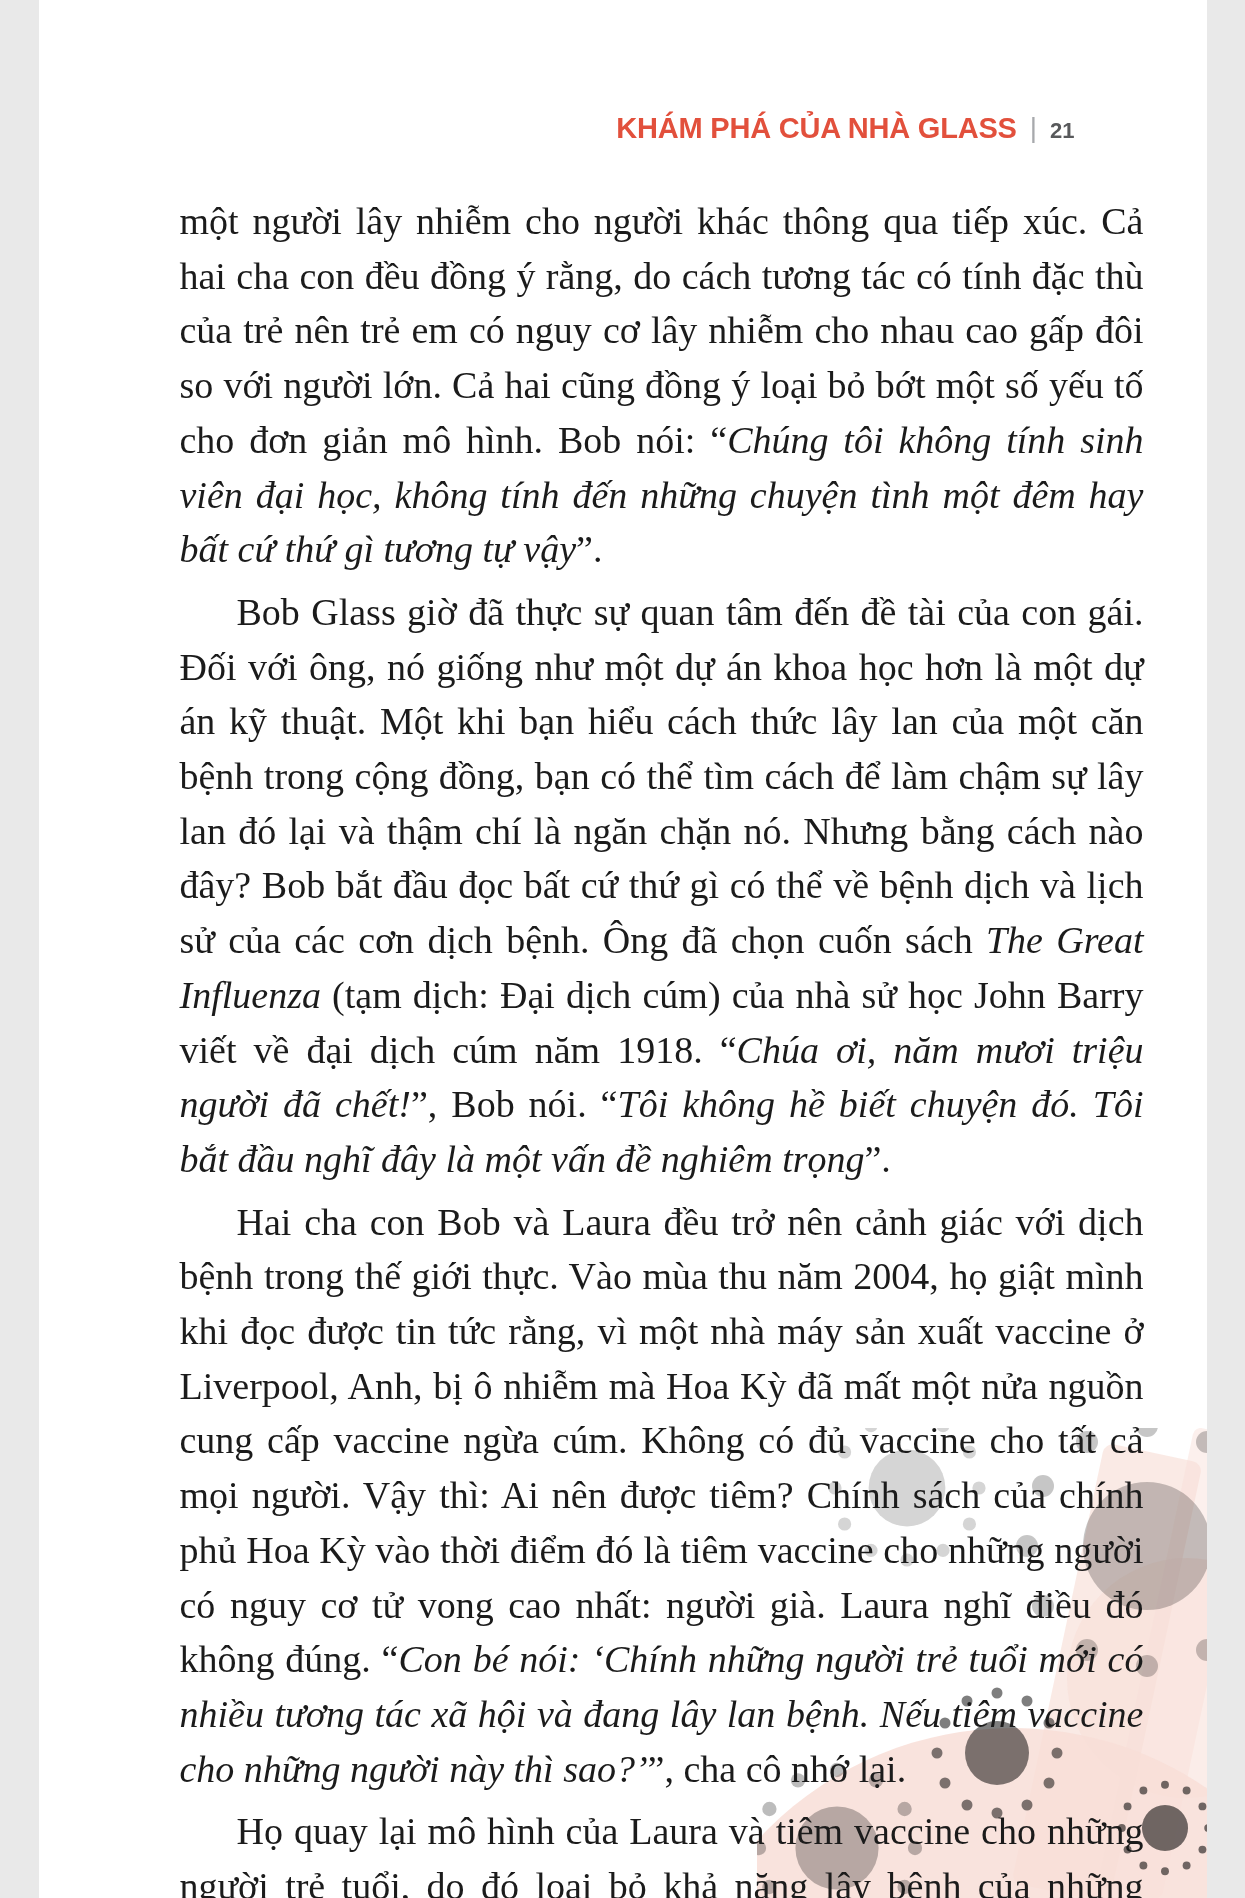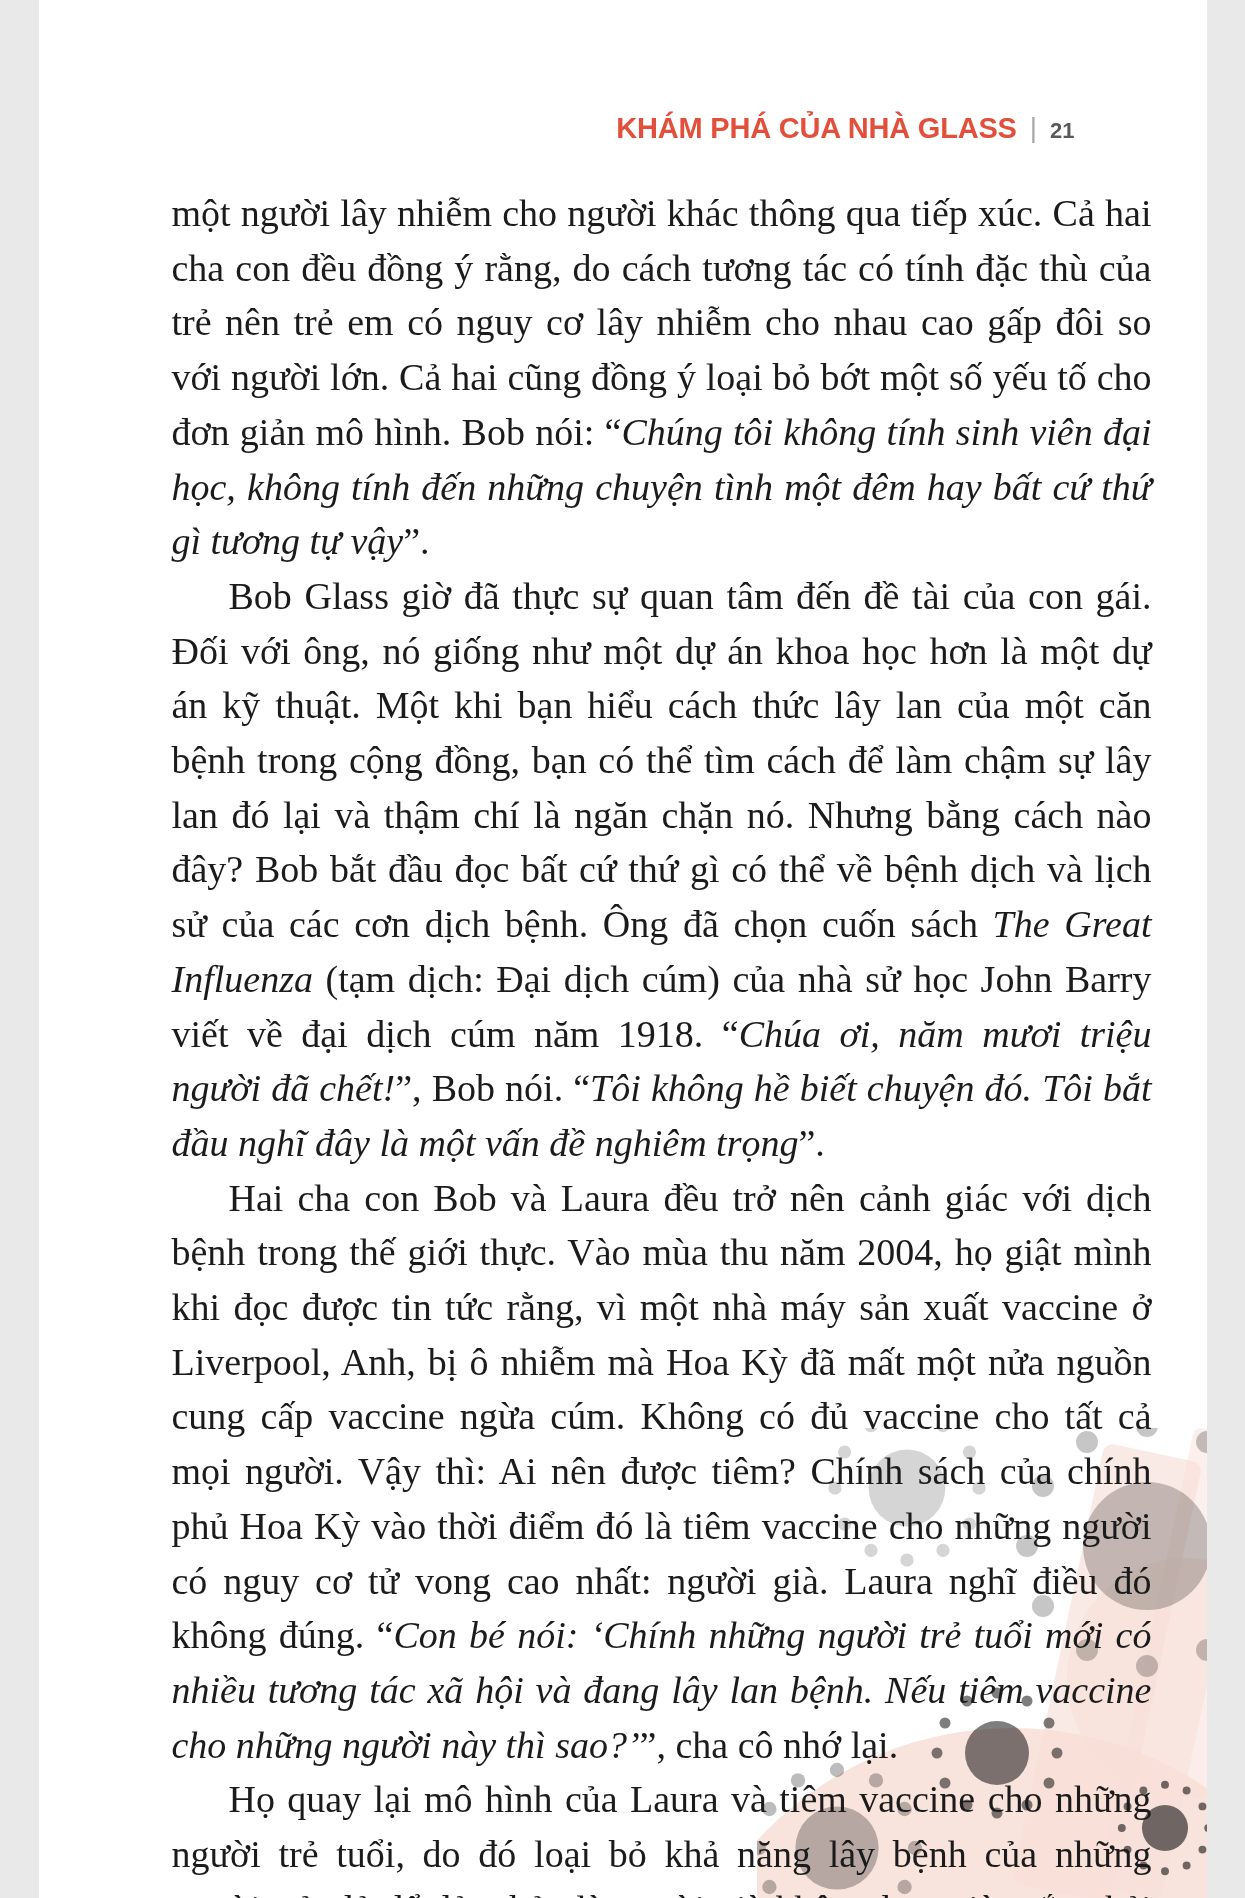--- a/index.html
+++ b/index.html
@@ -46,21 +46,21 @@
     position: absolute;
     left: 133px;
     top: 186px;
     width: 980px;
     font-size: 38px;
     line-height: 54.7px;
     color: var(--text-color, #1b1b1b);
     text-align: justify;
     text-justify: inter-word;
   }
-  .para { margin: 0; }
+  .para { margin: 8px; }
   .para.indent { text-indent: 57px; }
   .para em { font-style: italic; }
 
   
   .watermark {
     position: absolute;
     right: 0;
     bottom: 0;
     width: 450px;
     height: 470px;

